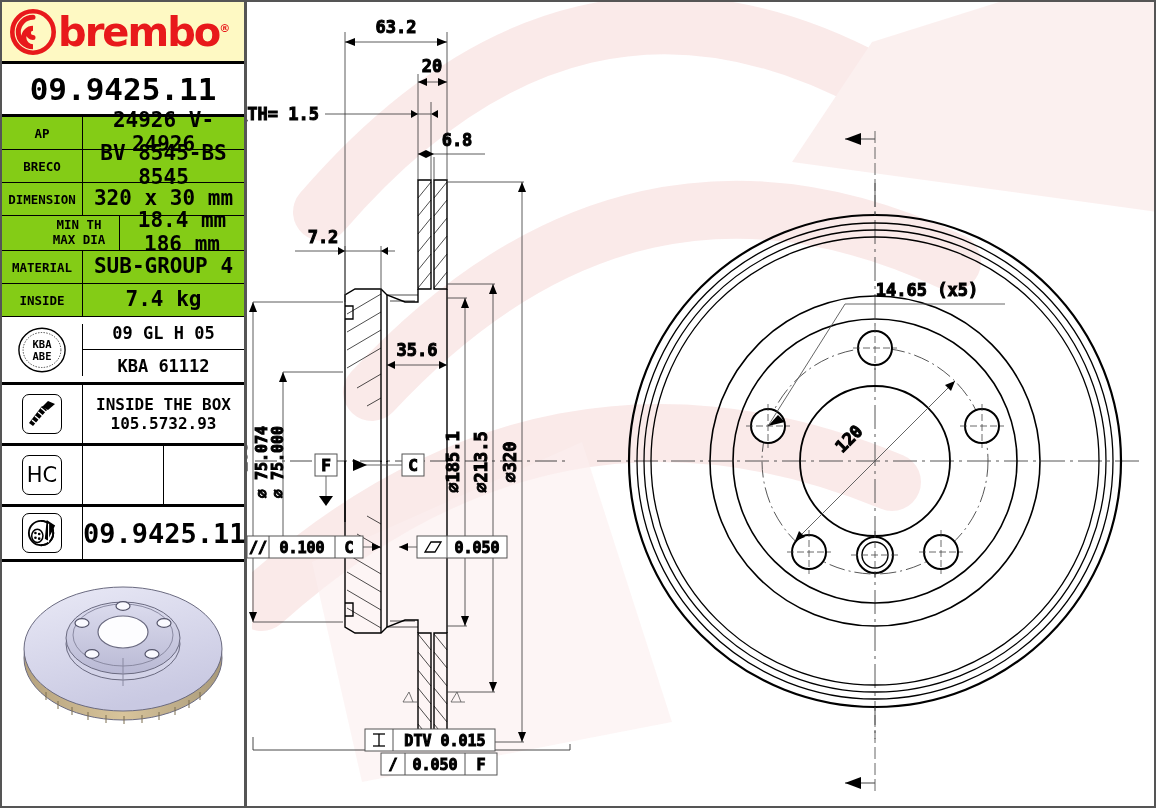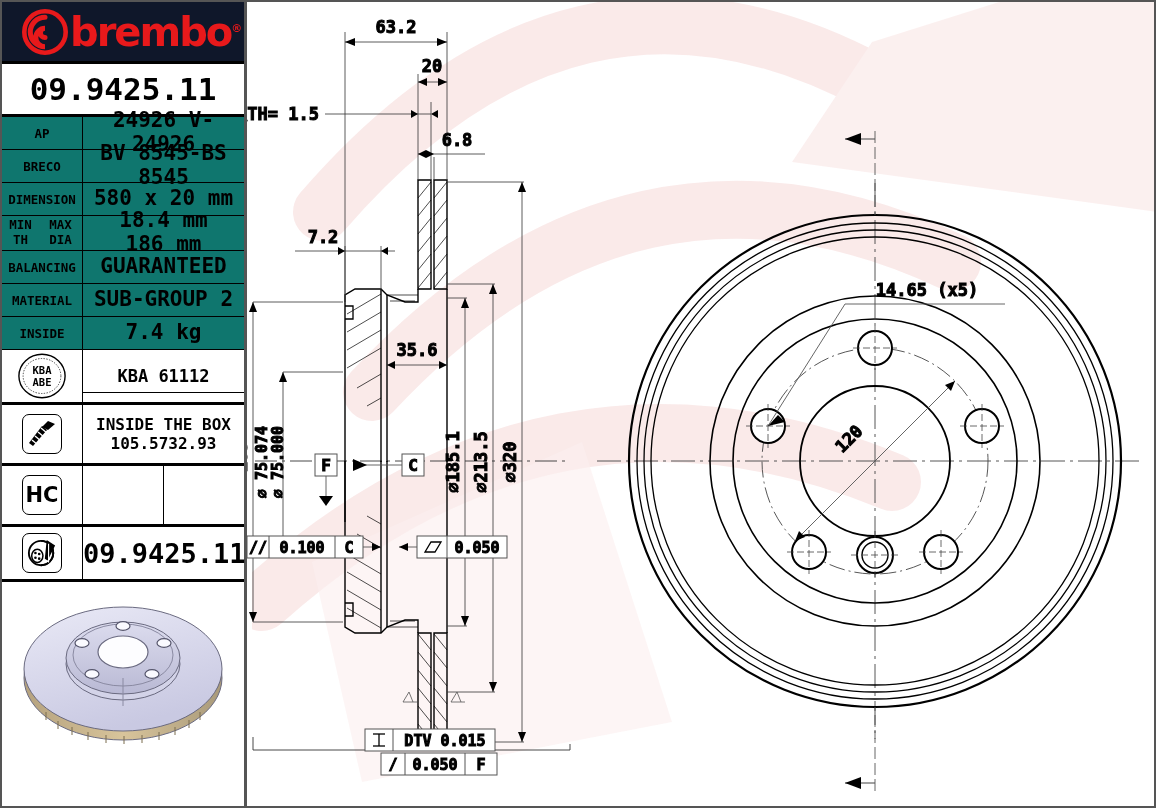--- a/index.html
+++ b/index.html
@@ -8,31 +8,31 @@
         border:2px solid #555;box-sizing:border-box;}
 
   
   .wm{position:absolute;pointer-events:none;opacity:.55;}
   .wm svg{display:block;}
 
   
   #panel{position:absolute;left:0;top:0;width:245px;height:804px;box-sizing:border-box;
          border-right:3px solid #555;background:transparent;z-index:5;}
   .logo-cell{position:relative;height:62px;border-bottom:3px solid #000;box-sizing:border-box;
-             display:flex;align-items:center;padding-left:20px;background:#0f172a;}
+             display:flex;align-items:center;padding-left:8px;background:#fef9c3;}
   .logo-mark{width:46px;height:46px;flex:0 0 46px;}
   .logo-word{font-family:"DejaVu Sans","Liberation Sans",sans-serif;font-weight:bold;
              font-size:40px;color:#e8191b;letter-spacing:-2px;line-height:1;margin-left:2px;}
   .logo-reg{font-size:11px;vertical-align:super;}
 
   .code-cell{height:50px;border-bottom:3px solid #000;display:flex;align-items:center;
              justify-content:center;background:#fff;}
   .code-cell .big{font-size:31px;font-weight:bold;letter-spacing:0px;}
 
-  .trow{display:flex;border-bottom:1.5px solid #000;background:#0f766e;}
+  .trow{display:flex;border-bottom:1.5px solid #000;background:#84cc16;}
   .trow .lab{width:80px;flex:0 0 80px;border-right:1.5px solid #000;
              display:flex;align-items:center;justify-content:center;
              font-size:12.5px;font-weight:bold;text-align:center;padding:2px 0;}
   .trow .val{flex:1;display:flex;align-items:center;justify-content:center;
              font-size:21px;font-weight:bold;text-align:center;padding:2px 0;line-height:1.12;}
   .h32{height:32px;}
   .h34{height:34px;}
 
   .twolines{font-size:15.5px;line-height:1.15;}
 
@@ -52,21 +52,21 @@
   .screw-row .lab{width:80px;flex:0 0 80px;border-right:1.5px solid #000;
                   display:flex;align-items:center;justify-content:center;}
   .screw-row .val{flex:1;display:flex;flex-direction:column;align-items:center;
                   justify-content:center;font-size:16px;font-weight:bold;line-height:1.2;}
 
   .hc-row{display:flex;border-bottom:3px solid #000;height:58px;background:#fff;}
   .hc-row .lab{width:80px;flex:0 0 80px;border-right:1.5px solid #000;
                display:flex;align-items:center;justify-content:center;}
   .hc-row .c1{flex:1;border-right:1.5px solid #000;}
   .hc-row .c2{flex:1;}
-  .hc-text{font-family:"DejaVu Sans","Liberation Sans",sans-serif;font-weight:bold;font-size:21px;}
+  .hc-text{font-family:"DejaVu Sans","Liberation Sans",sans-serif;font-weight:normal;font-size:21px;}
 
   .wheel-row{display:flex;border-bottom:3px solid #000;height:52px;background:#fff;}
   .wheel-row .lab{width:80px;flex:0 0 80px;border-right:1.5px solid #000;
                   display:flex;align-items:center;justify-content:center;}
   .wheel-row .val{flex:1;display:flex;align-items:center;justify-content:center;
                   font-size:27px;font-weight:bold;}
 
   .photo-cell{height:auto;flex:1;display:flex;align-items:center;justify-content:center;
               background:#fff;padding-top:4px;}
 
@@ -113,59 +113,56 @@
       <div class="val">24926 V-24926</div>
     </div>
 
     <div class="trow h32">
       <div class="lab">BRECO</div>
       <div class="val">BV 8545-BS 8545</div>
     </div>
 
     <div class="trow h32">
       <div class="lab">DIMENSION</div>
-      <div class="val">580 x 20 mm</div>
+      <div class="val">320 x 30 mm</div>
     </div>
 
     <div class="trow h34">
-      <div class="lab" style="flex-direction:row;line-height:1.18;">
+      <div class="lab" style="flex-direction:column;line-height:1.18;padding-left:37px;">
         <span>MIN TH</span>
         <span>MAX DIA</span>
       </div>
       <div class="val twolines" style="flex-direction:column;">
         <span>18.4 mm</span>
         <span>186 mm</span>
       </div>
     </div>
 
-    <div class="trow h32">
-      <div class="lab">BALANCING</div>
-      <div class="val">GUARANTEED</div>
-    </div>
 
     <div class="trow h32">
       <div class="lab">MATERIAL</div>
-      <div class="val">SUB-GROUP 2</div>
+      <div class="val">SUB-GROUP 4</div>
     </div>
 
     <div class="trow h32">
       <div class="lab">INSIDE</div>
       <div class="val">7.4 kg</div>
     </div>
 
     <div class="kba-wrap">
       <div class="lab">
         <svg class="kba-badge" viewBox="0 0 80 72">
           <ellipse cx="40" cy="36" rx="33" ry="31" fill="none" stroke="#000" stroke-width="2"></ellipse>
           <ellipse cx="40" cy="36" rx="27" ry="25" fill="none" stroke="#000" stroke-width="1" stroke-dasharray="2 2"></ellipse>
           <text x="40" y="33" text-anchor="middle" font-size="15" font-family="'DejaVu Serif','Liberation Serif',serif">KBA</text>
           <text x="40" y="50" text-anchor="middle" font-size="15" font-family="'DejaVu Serif','Liberation Serif',serif">ABE</text>
         </svg>
       </div>
       <div class="stack">
+        <div>09 GL H 05</div>
         <div>KBA 61112</div>
       </div>
     </div>
 
     <div class="screw-row">
       <div class="lab">
         <div class="icon-box">
           <svg width="32" height="30" viewBox="0 0 32 30">
             <path d="M22 2 L29 5 L22 11 L16 8 Z" fill="#000"></path>
             <path d="M3 24 L16 7 L21 11 L7 27 Z" fill="#000"></path>

